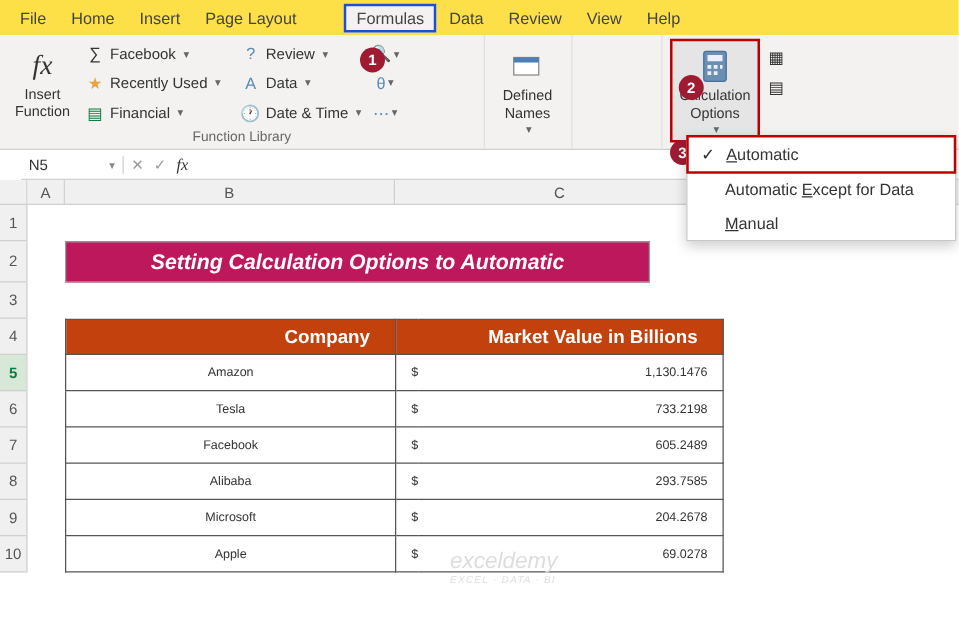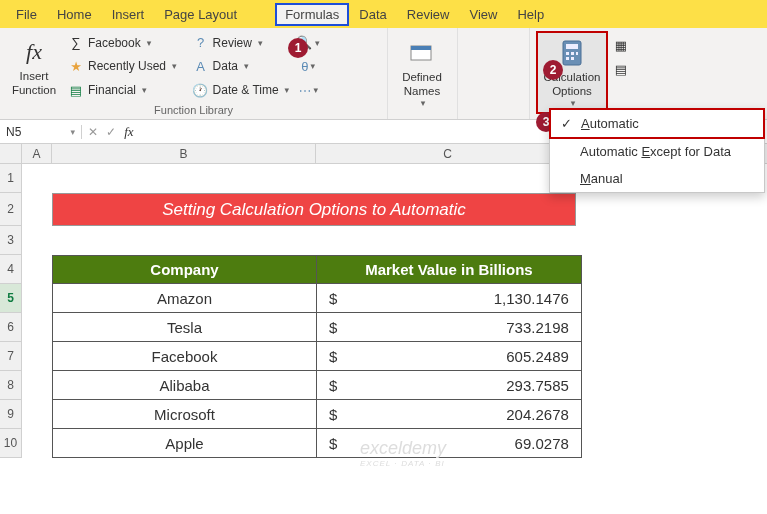--- a/index.html
+++ b/index.html
@@ -36,37 +36,37 @@
 .badge { position: absolute; width: 20px; height: 20px; border-radius: 50%; background: #9e1b32; color: #fff; font-size: 12px; font-weight: bold; display: flex; align-items: center; justify-content: center; z-index: 20; }
 
 
 .dropdown { position: absolute; top: 108px; left: 549px; width: 216px; background: #fff; border: 1px solid #c8c8c8; box-shadow: 0 4px 10px rgba(0,0,0,0.2); z-index: 30; }
 .dd-item { display: flex; align-items: center; padding: 6px 10px 6px 30px; font-size: 13px; position: relative; cursor: pointer; }
 .dd-item.checked::before { content: '\2713'; position: absolute; left: 10px; font-size: 13px; }
 .dd-item.hl { border: 2.5px solid #c00000; margin: -1px; }
 .dd-item u { text-decoration: underline; }
 
 
-.fbar { height: 24px; border-bottom: 1px solid #d0d0d0; display: flex; align-items: center; background: #fff; }
+.fbar { height: 24px; border-bottom: 1px solid #d0d0d0; display: flex; align-items: center; background: #fff; margin-left: 17px; }
 .name-box { width: 82px; border-right: 1px solid #d0d0d0; padding: 0 6px; font-size: 12px; display: flex; align-items: center; justify-content: space-between; }
 .fx-area { display: flex; align-items: center; padding: 0 6px; gap: 8px; }
 .fx-area .ic-sm { font-size: 12px; color: #999; }
 .row-hdrs { width: 22px; background: #f0f0f0; border-right: 1px solid #d0d0d0; }
 .col-hdrs { height: 20px; background: #f0f0f0; border-bottom: 1px solid #d0d0d0; display: flex; }
 .corner { width: 22px; height: 20px; background: #f0f0f0; border-right: 1px solid #d0d0d0; border-bottom: 1px solid #d0d0d0; }
 .ch { border-right: 1px solid #d0d0d0; font-size: 12px; color: #555; display: flex; align-items: center; justify-content: center; }
 .rh { height: 29px; border-bottom: 1px solid #d0d0d0; font-size: 12px; color: #555; display: flex; align-items: center; justify-content: center; }
 .rh.sel { background: #d8e8d8; color: #107c41; font-weight: 600; }
 
 .cells { position: relative; }
-.title-banner { position: absolute; left: 0; top: 29px; width: 524px; height: 33px; background: #ef4444; color: #fff; font-style: italic; font-weight: 400; font-size: 17px; display: flex; align-items: center; justify-content: center; border: 1px solid #999; }
+.title-banner { position: absolute; left: 0; top: 29px; width: 468px; height: 33px; background: #be185d; color: #fff; font-style: italic; font-weight: 700; font-size: 17px; display: flex; align-items: center; justify-content: center; border: 1px solid #999; }
 
 .data-table { position: absolute; left: 0; top: 91px; border-collapse: collapse; }
-.data-table th { background: #4d7c0f; color: #fff; font-weight: 600; font-size: 15px; padding: 5px 20px; border: 1px solid #555; text-align: center; }
-.data-table td { border: 1px solid #555; font-size: 15px; padding: 4px 12px; height: 29px; }
+.data-table th { background: #c2410c; color: #fff; font-weight: 600; font-size: 15px; padding: 5px 20px; border: 1px solid #555; text-align: right; }
+.data-table td { border: 1px solid #555; font-size: 10px; padding: 4px 12px; height: 29px; }
 .data-table td.name { text-align: center; width: 264px; }
 .data-table td.cur { width: 18px; text-align: left; border-right: none; padding-right: 0; }
 .data-table td.val { text-align: right; width: 244px; border-left: none; padding-left: 0; }
 
 .watermark { position: absolute; left: 360px; top: 438px; font-size: 18px; color: #ddd; font-style: italic; pointer-events: none; }
 .watermark small { font-size: 8px; display: block; letter-spacing: 1px; }
 
 svg { display: block; }
 </style>
 </head>

